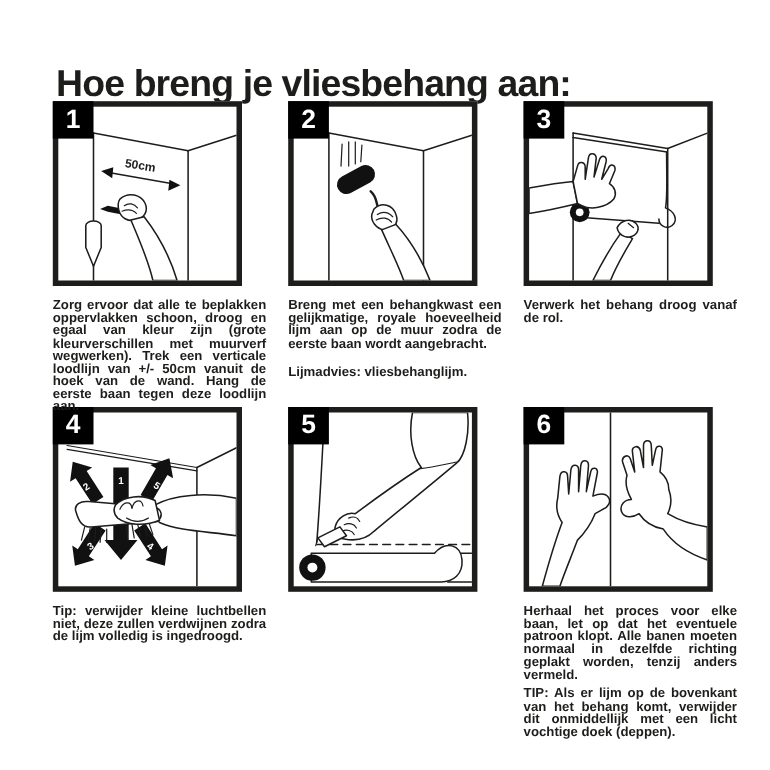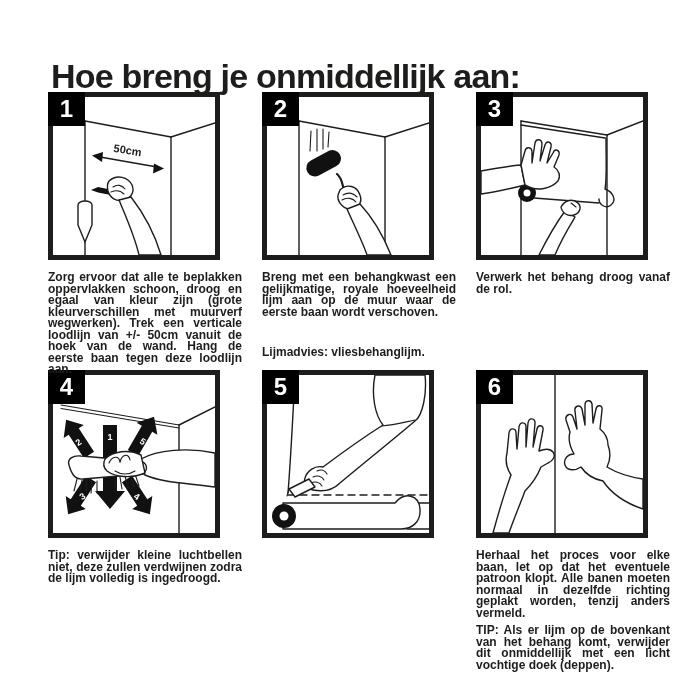--- a/index.html
+++ b/index.html
@@ -9,41 +9,41 @@
               letter-spacing:-0.8px;color:#1d1d1b;white-space:nowrap;}
   .panel{position:absolute;width:172px;height:168px;border:5px solid #1d1d1b;
          box-sizing:border-box;background:#ffffff;}
   .badge{position:absolute;top:-5px;left:-5px;width:37px;height:34px;background:#000000;
          color:#ffffff;display:flex;align-items:center;justify-content:center;
          font-size:24px;font-weight:700;}
   .illus{position:absolute;left:0;top:0;}
   .step-text{position:absolute;width:194px;font-size:12px;font-weight:700;
              line-height:11.5px;text-align:justify;color:#1d1d1b;}
   .step-text p{margin:0;}
-  .step-text p + p{margin-top:29px;}
+  .step-text p + p{margin-top:15px;}
   .step-text.tight p + p{margin-top:6px;}
   svg{display:block;}
   .ln{fill:none;stroke:#1d1d1b;stroke-width:1.4;stroke-linecap:round;stroke-linejoin:round;}
   .thin{stroke-width:1.1;}
   .wh{fill:#ffffff;stroke:#1d1d1b;stroke-width:1.4;stroke-linejoin:round;}
   .ink{fill:#111111;stroke:none;}
   .arrnum{fill:#ffffff;font-family:"Liberation Sans",sans-serif;font-weight:700;font-size:9px;text-anchor:middle;}
   .measure{fill:#1d1d1b;font-family:"Liberation Sans",sans-serif;font-weight:700;font-size:11px;text-anchor:middle;}
   
   #p1{left:48px;top:92px;}  #p2{left:262px;top:92px;}  #p3{left:476px;top:92px;}
   #p4{left:48px;top:370px;} #p5{left:262px;top:370px;} #p6{left:476px;top:370px;}
   #t1{left:48px;top:272px;} #t2{left:262px;top:272px;} #t3{left:476px;top:272px;}
   #t4{left:48px;top:550px;} #t5{left:262px;top:550px;} #t6{left:476px;top:550px;}
 </style>
 </head>
 <body>
 
 <div class="canvas">
 
-  <h1 class="page-title">Hoe breng je onmiddellijk aan:</h1>
+  <h1 class="page-title">Hoe breng je vliesbehang aan:</h1>
 
   <div class="panel" id="p1">
     <svg class="illus" width="162" height="158" viewBox="0 0 162 158">
       <g>
         <path class="ln" d="M32,24 L32,158"></path>
         <path class="ln" d="M32,24 L118,40"></path>
         <path class="ln" d="M118,40 L118,158"></path>
         <path class="ln" d="M118,40 L162,26"></path>
       </g>
       <g>
@@ -203,21 +203,21 @@
         <path class="wh" d="M162,134 C144,128 130,118 122,106 C112,104 104,98 100,92 C94,96 86,96 84,90 C82,84 87,79 93,79 C89,72 87,64 89,57 L85,45 C84,40 90,37 92,42 L96,54 L94,36 C93,31 99,29 101,34 L104,50 L104,30 C104,25 110,24 111,29 L112,48 L115,34 C116,29 122,30 121,35 L119,54 C124,58 127,64 127,70 C130,78 129,86 126,92 C136,98 148,102 162,104 Z"></path>
       </g>
     </svg>
     <div class="badge">6</div>
   </div>
 
   <div class="step-text" id="t1">
     <p>Zorg ervoor dat alle te beplakken oppervlakken schoon, droog en egaal van kleur zijn (grote kleurverschillen met muurverf wegwerken). Trek een verticale loodlijn van +/- 50cm vanuit de hoek van de wand. Hang de eerste baan tegen deze loodlijn aan.</p>
   </div>
   <div class="step-text" id="t2">
-    <p>Breng met een behangkwast een gelijkmatige, royale hoeveelheid lijm aan op de muur waar de eerste baan wordt verschoven.</p>
+    <p>Breng met een behangkwast een gelijkmatige, royale hoeveelheid lijm aan op de muur zodra de eerste baan wordt aangebracht.</p>
     <p>Lijmadvies: vliesbehanglijm.</p>
   </div>
   <div class="step-text" id="t3">
     <p>Verwerk het behang droog vanaf de rol.</p>
   </div>
   <div class="step-text" id="t4">
     <p>Tip: verwijder kleine luchtbellen niet, deze zullen verdwijnen zodra de lijm volledig is ingedroogd.</p>
   </div>
   <div class="step-text tight" id="t6">
     <p>Herhaal het proces voor elke baan, let op dat het eventuele patroon klopt. Alle banen moeten normaal in dezelfde richting geplakt worden, tenzij anders vermeld.</p>

